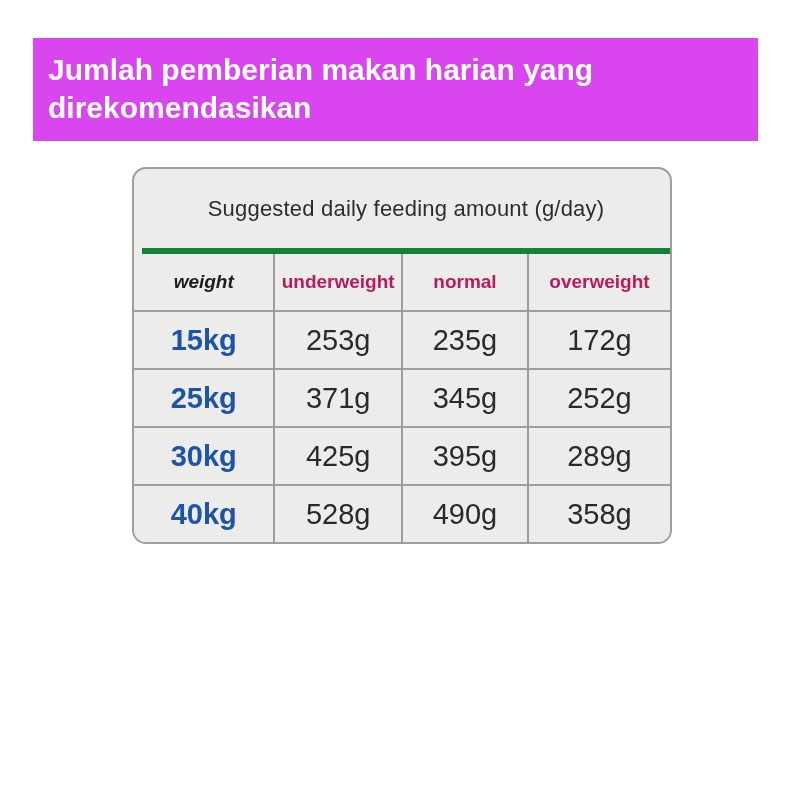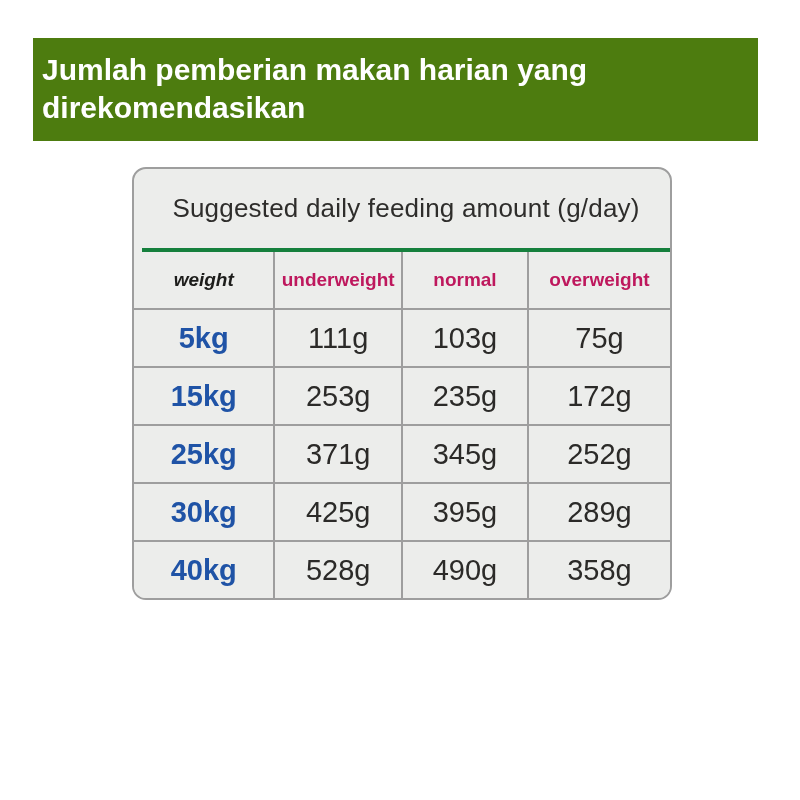--- a/index.html
+++ b/index.html
@@ -13,23 +13,23 @@
     overflow: hidden;
   }
 
   
   .banner {
     position: absolute;
     left: 33px;
     top: 38px;
     width: 725px;
     height: 103px;
-    background: #4d7c0f;
+    background: #d946ef;
     box-sizing: border-box;
-    padding: 13px 16px 0 9px;
+    padding: 13px 16px 0 15px;
   }
   .banner-line {
     color: #ffffff;
     font-weight: 700;
     font-size: 30px;
     line-height: 38px;
     white-space: nowrap;
   }
 
   
@@ -42,23 +42,23 @@
     background: #ecedeb;
     border: 2px solid #9e9e9e;
     border-radius: 14px;
     overflow: hidden;
   }
   .card-title {
     height: 79px;
     display: flex;
     align-items: center;
     justify-content: center;
-    font-size: 26px;
+    font-size: 22px;
     color: #2e2d2b;
-    border-bottom: 4px solid #15803d;
+    border-bottom: 6px solid #15803d;
     letter-spacing: 0.2px;
     margin-left: 8px;
   }
 
   table.ftable {
     width: 100%;
     border-collapse: collapse;
     table-layout: fixed;
   }
   .ftable th, .ftable td {
@@ -109,26 +109,20 @@
       <col style="width:26.5%">
     </colgroup>
     <tbody>
       <tr>
         <th class="th-weight">weight</th>
         <th class="th-blue">underweight</th>
         <th class="th-blue">normal</th>
         <th class="th-blue">overweight</th>
       </tr>
       <tr>
-        <td class="td-kg">5kg</td>
-        <td class="td-val">111g</td>
-        <td class="td-val">103g</td>
-        <td class="td-val">75g</td>
-      </tr>
-      <tr>
         <td class="td-kg">15kg</td>
         <td class="td-val">253g</td>
         <td class="td-val">235g</td>
         <td class="td-val">172g</td>
       </tr>
       <tr>
         <td class="td-kg">25kg</td>
         <td class="td-val">371g</td>
         <td class="td-val">345g</td>
         <td class="td-val">252g</td>

